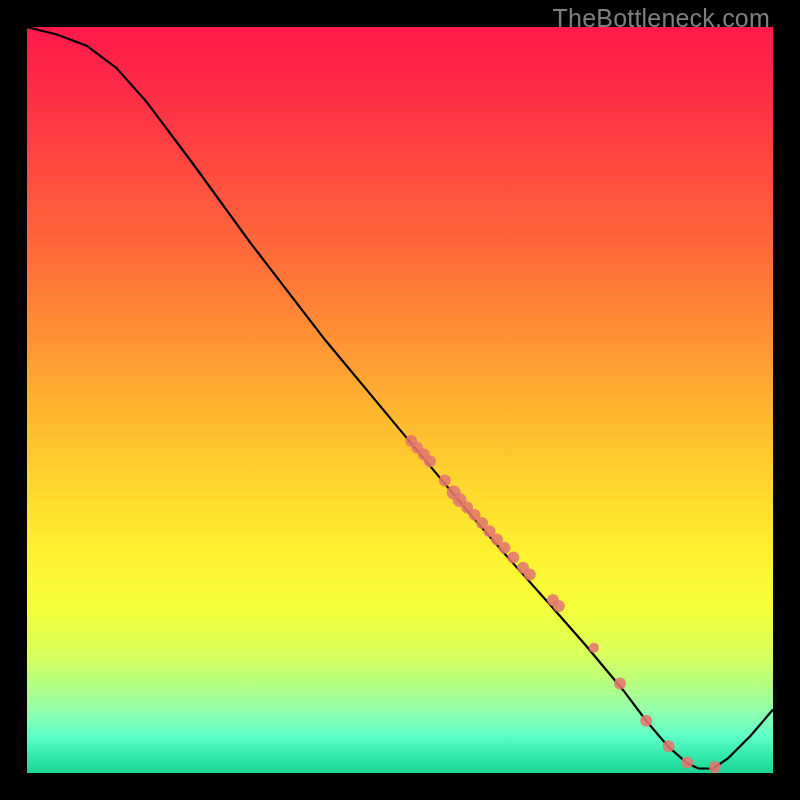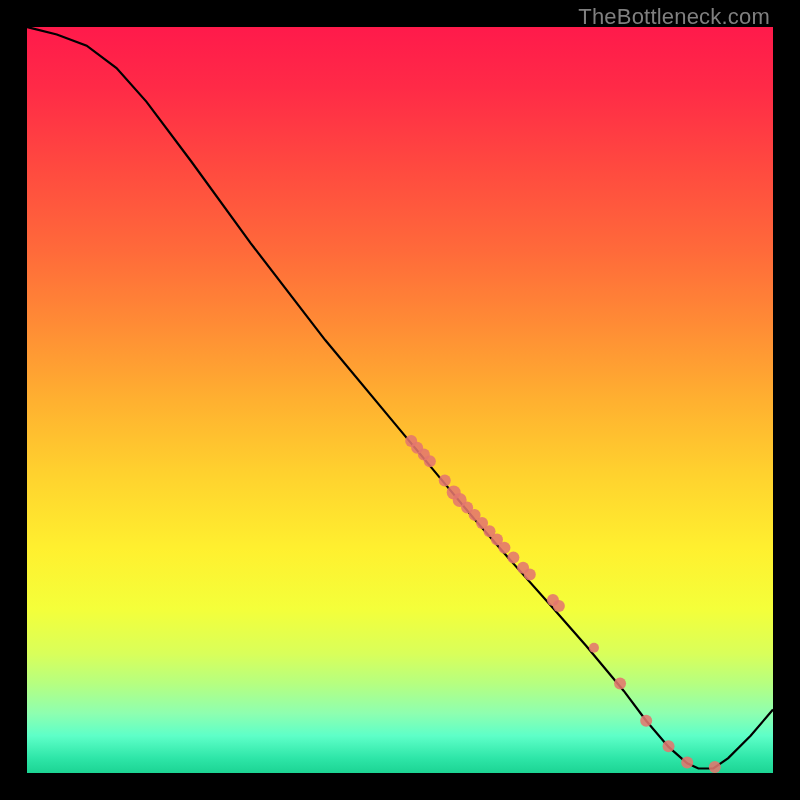--- a/index.html
+++ b/index.html
@@ -46,21 +46,21 @@
       #5effc8 95%,
       #2ee6a8 98%,
       #1cd493 100%
     );
   }
   .watermark {
     position: absolute;
     top: 4px;
     right: 30px;
     color: #7f7f7f;
-    font-size: 22px;
+    font-size: 25px;
     letter-spacing: 0.2px;
     font-weight: 500;
   }
   svg.curve {
     position: absolute;
     inset: 0;
   }
 </style>
 </head>
 <body>

